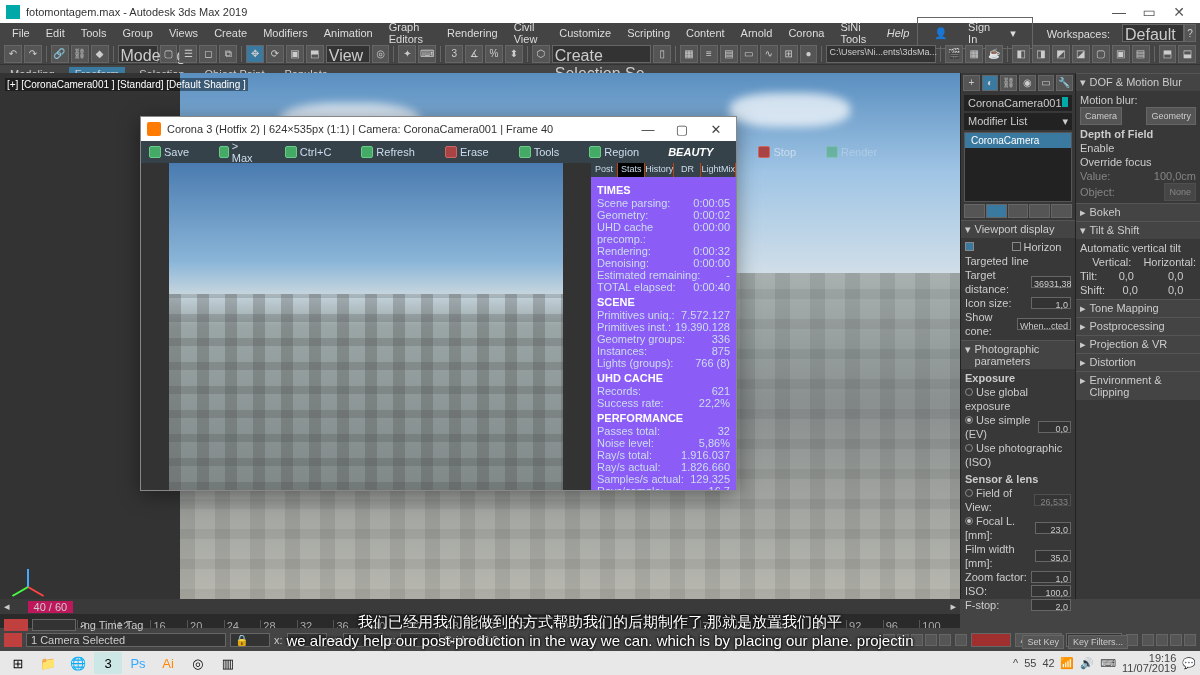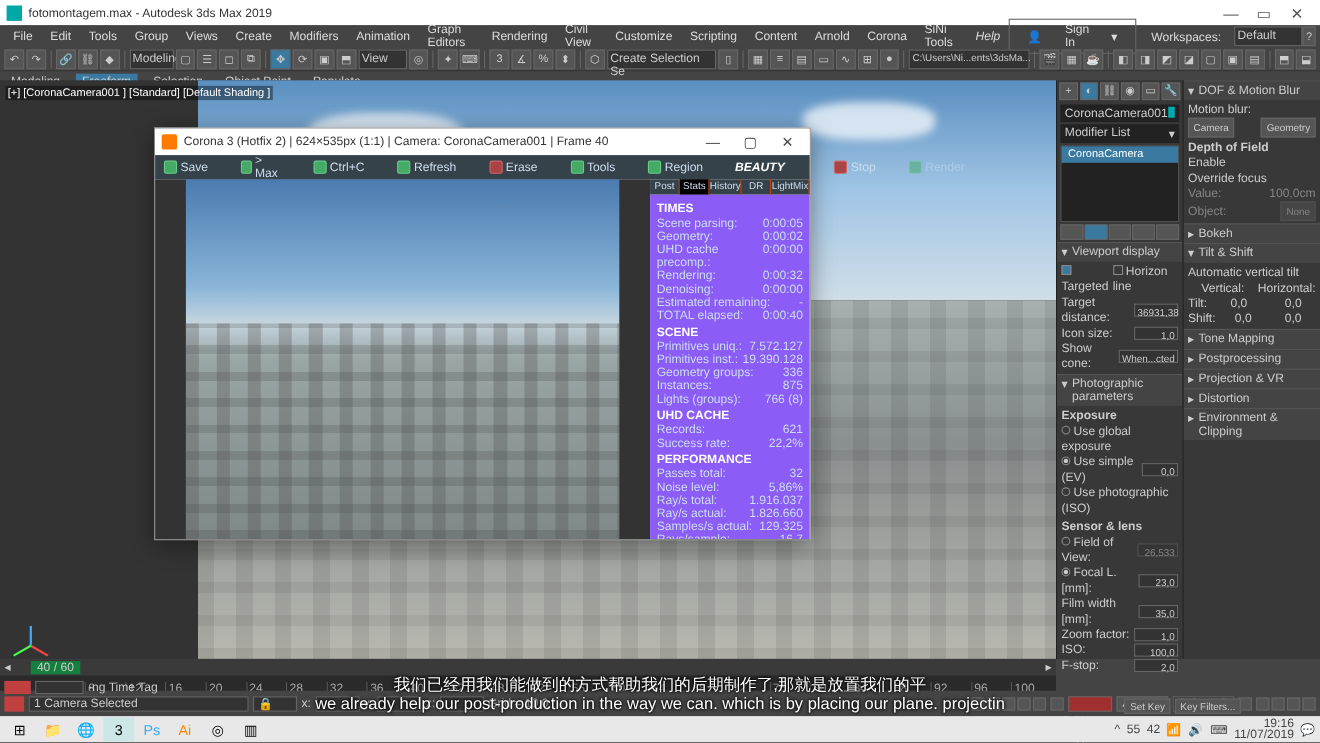--- a/index.html
+++ b/index.html
@@ -10,21 +10,21 @@
 .titlebar .winbtn{width:30px;height:23px;display:flex;align-items:center;justify-content:center;color:#555;font-size:14px}
 .menubar{height:20px;background:#444;display:flex;align-items:center;padding:0 4px;color:#ddd}
 .menubar span{padding:2px 8px;cursor:pointer}
 .menubar .help{font-style:italic}
 .menubar .spacer{flex:1}
 .menubar .signin{border:1px solid #666;padding:1px 8px;margin-right:6px;display:flex;align-items:center;gap:4px}
 .menubar .ws{display:flex;align-items:flex-end;gap:4px}
 .toolbar1{height:22px;background:#444;display:flex;align-items:center;padding:0 4px;gap:2px;border-bottom:1px solid #333}
 .tbtn{width:18px;height:18px;background:#555;border:1px solid #666;display:flex;align-items:center;justify-content:center;color:#ccc;font-size:10px}
 .tbtn.sel{background:#3a7aa0}
-.tdd{background:#333;color:#ccc;border:1px solid #666;font-size:11px;padding:1px 2px;height:18px}
+.tdd{background:#333;color:#ccc;border:1px solid #666;font-size:16px;padding:1px 2px;height:18px}
 .sep{width:1px;height:16px;background:#666;margin:0 2px}
 .toolbar2{height:18px;background:#444;display:flex;align-items:center;padding:0 4px;gap:8px;border-bottom:1px solid #333;color:#ccc;font-size:10px}
 .toolbar2 span{padding:1px 6px}
 .toolbar2 .sel2{background:#3a7aa0}
 .viewport{position:absolute;top:73px;left:0;right:240px;bottom:76px;background:#333}
 .vplabel{position:absolute;top:5px;left:5px;color:#fff;font-size:10px;background:rgba(0,0,0,0.4);padding:1px 2px}
 .sky{position:absolute;top:0;left:180px;right:0;height:200px;background:linear-gradient(180deg,#5a8fc0 0%,#a0c5e5 50%,#d0dee8 100%)}
 .cloud{position:absolute;background:rgba(255,255,255,0.7);border-radius:40%;filter:blur(4px)}
 .city{position:absolute;top:200px;left:180px;right:0;bottom:0;background:linear-gradient(180deg,#a8b0b0 0%,#8a9090 40%,#b8b8b0 100%)}
 .city::before{content:"";position:absolute;inset:0;background:repeating-linear-gradient(90deg,rgba(0,0,0,0.08) 0 15px,transparent 15px 35px),repeating-linear-gradient(0deg,rgba(0,0,0,0.06) 0 10px,transparent 10px 30px)}
@@ -75,21 +75,21 @@
 .rollout .radio.on::after{content:"";display:block;width:4px;height:4px;background:#ccc;border-radius:50%;margin:1px}
 .rollout .chk.on{background:#3a7aa0}
 
 .rpanel2{position:absolute;top:73px;right:0;width:125px;bottom:76px;background:#383838;border-left:1px solid #222;color:#ccc;font-size:10px;overflow:hidden}
 .r2hdr{background:#444;padding:2px 4px;border-top:1px solid #555;display:flex;gap:4px}
 .r2body{padding:2px 4px}
 .r2row{display:flex;justify-content:space-between;align-items:center;line-height:14px;font-size:9px}
 .btn2{background:#555;border:1px solid #666;padding:1px 4px;font-size:9px}
 
 .timeslider{position:absolute;bottom:61px;left:0;right:240px;height:15px;background:#3a3a3a;display:flex;align-items:center;color:#ccc;font-size:9px;padding:0 4px}
-.timeslider .knob{background:#15803d;padding:0px 6px;margin-left:18px}
+.timeslider .knob{background:#be185d;padding:0px 6px;margin-left:18px}
 .timeline{position:absolute;bottom:47px;left:0;right:240px;height:14px;background:#2a2a2a;display:flex;align-items:flex-end;color:#aaa;font-size:8px;padding:0 4px}
 .timeline span{flex:1;border-left:1px solid #555;height:8px;text-indent:2px}
 .status{position:absolute;bottom:24px;left:0;right:0;height:23px;background:#444;display:flex;align-items:center;color:#ccc;font-size:10px;padding:0 4px;gap:4px}
 .status .swatch{width:18px;height:14px;background:#c04040}
 .status .fld{background:#333;border:1px solid #666;padding:0 4px;height:14px;min-width:40px}
 .pb-row{display:flex;align-items:center;gap:2px}
 .pb{width:12px;height:12px;background:#555;border:1px solid #666}
 
 .taskbar{position:absolute;bottom:0;left:0;right:0;height:24px;background:#e8e8e8;display:flex;align-items:center;padding:0 4px;gap:2px}
 .taskbar .tb{width:28px;height:22px;display:flex;align-items:center;justify-content:center;font-size:13px}

